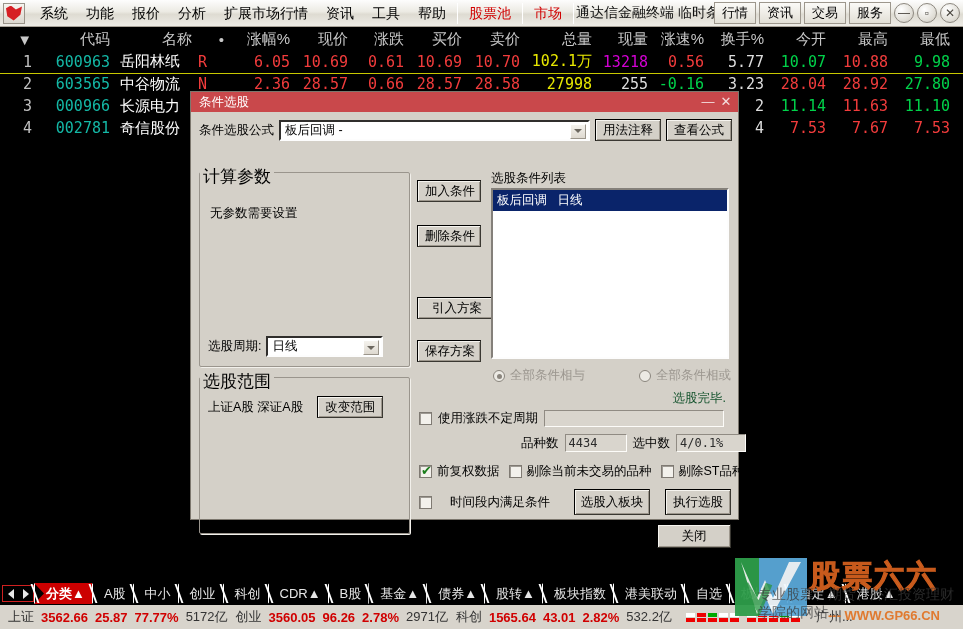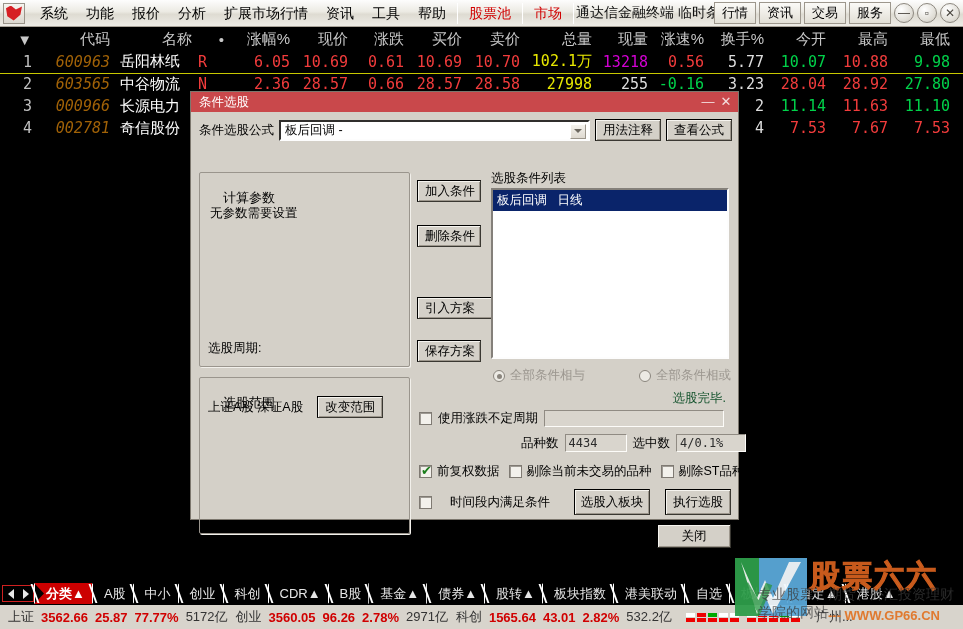--- a/index.html
+++ b/index.html
@@ -64,21 +64,21 @@
   table.quotes th {
     font-size:15px; color:#c8c8c8; font-weight:normal;
     height:24px; text-align:right; padding:0 6px 0 0; white-space:nowrap;
   }
   table.quotes td {
     font-size:15px; height:22px; text-align:right; padding:0 6px 0 0;
     white-space:nowrap; font-family:"DejaVu Sans Mono","Liberation Mono",monospace;
   }
   td.cn, th.cn { font-family:"Liberation Sans","DejaVu Sans",sans-serif; }
   .c-idx { color:#c0c0c0; }
-  .c-code { color:#a16207;font-style:italic; }
+  .c-code { color:#14b8a6; }
   .c-name { color:#ffffff; }
   .c-red { color:#f23c3c; }
   .c-green { color:#00d24a; }
   .c-white { color:#dddddd; }
   .c-yellow { color:#e8e800; }
   .c-magenta { color:#d400d4; }
   .c-flag { color:#f23c3c; font-size:11px; }
   tr.rowsel td { border-bottom:1px solid #c8c800; }
 
   
@@ -124,22 +124,22 @@
     border:1px solid #000; border-right-color:#3a3832; border-bottom-color:#3a3832;
     box-shadow: inset 1px 1px 0 #f6f4ef, inset -1px -1px 0 #9d978d;
     padding:2px 7px; white-space:nowrap; line-height:16px; cursor:default;
   }
 
   .group {
     position:absolute; border:1px solid #9a958d; border-radius:2px;
     box-shadow: 1px 1px 0 #f2f0eb;
   }
   .group > .legend {
-    position:absolute; top:-8px; left:20px; background:#d4d0c8;
-    font-size:13px; padding:0 3px; color:#000;margin-top:24px;
+    position:absolute; top:-8px; left:0; background:#d4d0c8;
+    font-size:17px; padding:0 3px; color:#000;
   }
 
   .listbox {
     background:#fff; border:2px solid #84807a; border-right-color:#fdfdfd;
     border-bottom-color:#fdfdfd;
   }
   .listbox .item-sel {
     background:#0a246a; color:#fff; font-size:12.5px; padding:2px 4px;
     white-space:pre;
   }
@@ -389,34 +389,40 @@
         </div>
         <div class="btn">用法注释</div>
         <div class="btn">查看公式</div>
       </div>
 
       <div class="group" style="left:8px; top:60px; width:211px; height:195px;">
         <div class="legend">计算参数</div>
         <div style="position:absolute;left:10px;top:32px;font-size:12.5px;color:#000;">无参数需要设置</div>
         <div style="position:absolute;left:8px;bottom:9px;display:flex;align-items:center;gap:5px;">
           <span class="lbl">选股周期:</span>
+          <div class="combo" style="width:117px">
+            <div class="val">日线</div>
+            <div class="arrow">
+                <i></i>
+              </div>
+          </div>
         </div>
       </div>
 
       <div class="group" style="left:8px; top:265px; width:211px; height:157px;">
         <div class="legend">选股范围</div>
         <div style="position:absolute;left:8px;top:18px;display:flex;align-items:center;gap:14px;">
           <span class="lbl">上证A股 深证A股</span>
           <div class="btn">改变范围</div>
         </div>
       </div>
 
       <div class="btn" style="position:absolute;left:226px;top:68px;width:64px;text-align:center;">加入条件</div>
       <div class="btn" style="position:absolute;left:226px;top:113px;width:64px;text-align:center;">删除条件</div>
-      <div class="btn" style="position:absolute;left:226px;top:185px;width:80px;text-align:left;">引入方案</div>
+      <div class="btn" style="position:absolute;left:226px;top:185px;width:80px;text-align:center;">引入方案</div>
       <div class="btn" style="position:absolute;left:226px;top:228px;width:64px;text-align:center;">保存方案</div>
 
       <div style="position:absolute;left:300px;top:58px;font-size:12.5px;color:#000;">选股条件列表</div>
       <div class="listbox" style="position:absolute;left:300px;top:76px;width:238px;height:171px;">
         <div class="item-sel">板后回调   日线</div>
       </div>
 
       <div style="position:absolute;left:302px;top:255px;width:238px;display:flex;justify-content:space-between;">
         <div class="ckrow dim">
           <span class="radio on"></span>

